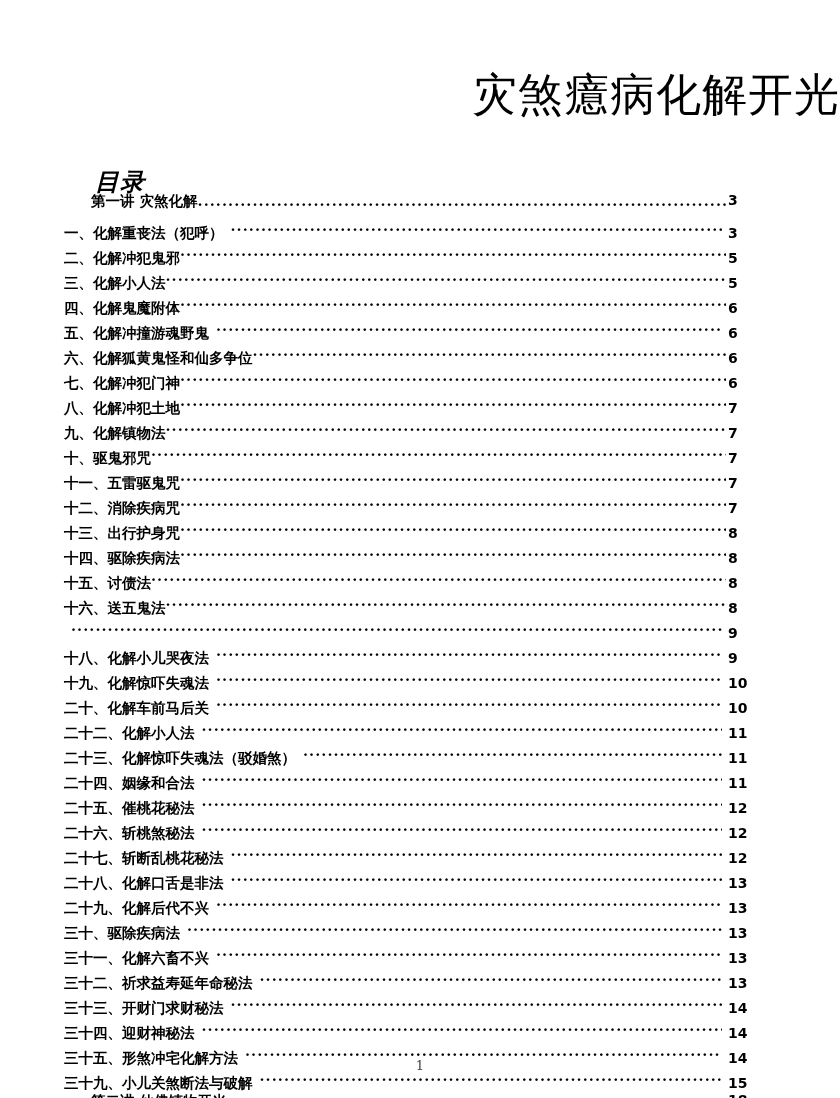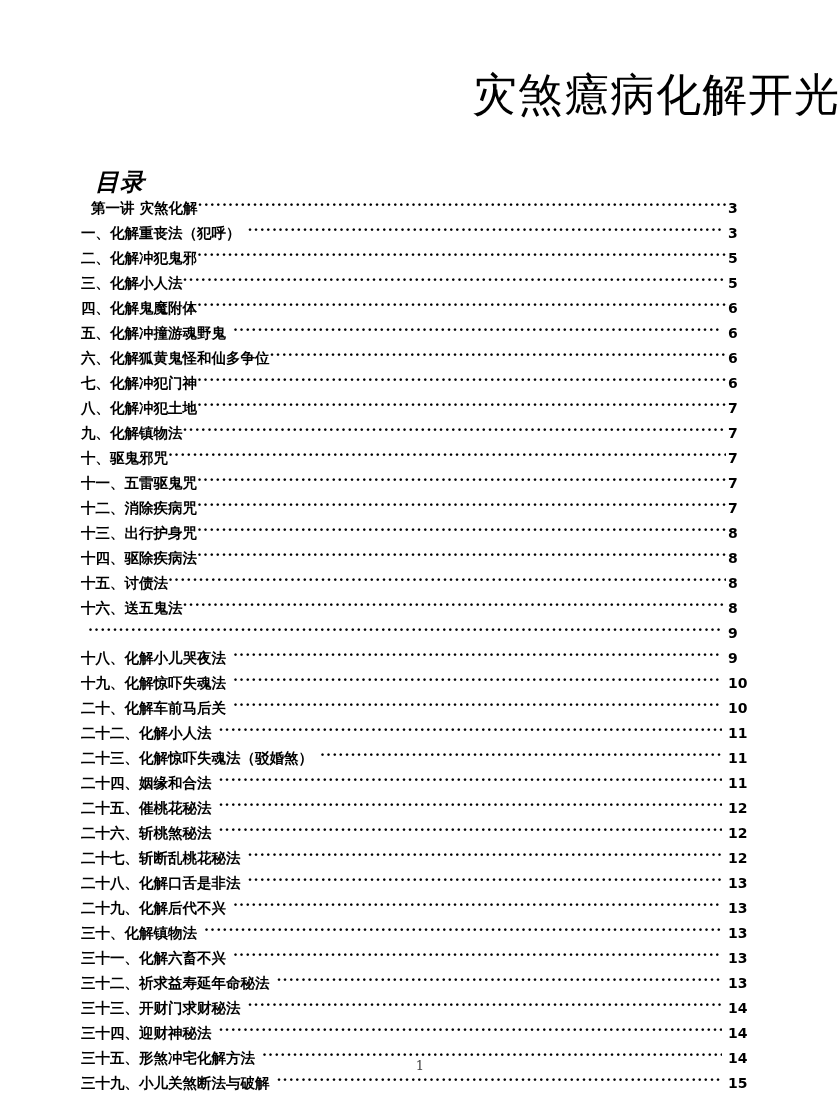--- a/index.html
+++ b/index.html
@@ -62,22 +62,22 @@
     display: flex;
     align-items: baseline;
     height: 25px;
     font-family: "DejaVu Serif", "Liberation Serif", serif;
     font-size: 14.5px;
     font-weight: 700;
     line-height: 25px;
     white-space: nowrap;
   }
 
-  .toc-row.level-1 { padding-left: 91px; padding-right: 112px; }
-  .toc-row.level-2 { padding-left: 64px; padding-right: 112px; margin-left: 17px; }
+  .toc-row.level-1 { padding-left: 91px; padding-right: 112px; align-items: center; }
+  .toc-row.level-2 { padding-left: 64px; padding-right: 112px; }
 
   .toc-label {
     flex: 0 0 auto;
   }
 
   .toc-gap {
     flex: 0 0 auto;
     width: 0;
   }
   .toc-row.has-gap .toc-gap { width: 7px; }
@@ -302,21 +302,21 @@
         <span class="toc-dots"></span>
         <span class="toc-page">13</span>
       </div>
       <div class="toc-row level-2 has-gap">
         <span class="toc-label">二十九、化解后代不兴</span>
         <span class="toc-gap"></span>
         <span class="toc-dots"></span>
         <span class="toc-page">13</span>
       </div>
       <div class="toc-row level-2 has-gap">
-        <span class="toc-label">三十、化解镇物法</span>
+        <span class="toc-label">三十、驱除疾病法</span>
         <span class="toc-gap"></span>
         <span class="toc-dots"></span>
         <span class="toc-page">13</span>
       </div>
       <div class="toc-row level-2 has-gap">
         <span class="toc-label">三十一、化解六畜不兴</span>
         <span class="toc-gap"></span>
         <span class="toc-dots"></span>
         <span class="toc-page">13</span>
       </div>

